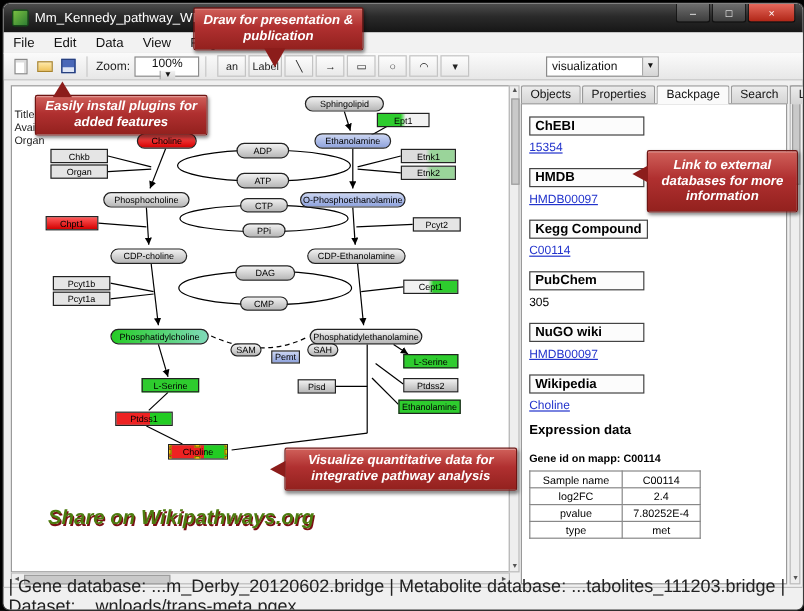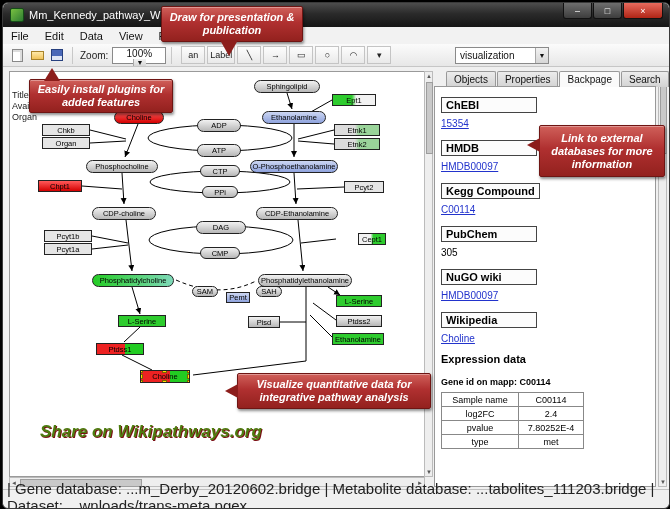--- a/index.html
+++ b/index.html
@@ -50,21 +50,21 @@
               color:#4d7c0f;text-shadow:1px 1px 0 #7a0f14;white-space:nowrap;}
   
   .vscroll{position:absolute;left:421px;top:68px;width:9px;height:406px;background:#eee;border:1px solid #bbb;box-sizing:border-box;}
   .hscroll{position:absolute;left:6px;top:474px;width:416px;height:10px;background:#eee;border:1px solid #bbb;box-sizing:border-box;}
   .p-vscroll{position:absolute;left:655px;top:68px;width:9px;height:416px;background:#eee;border:1px solid #bbb;box-sizing:border-box;}
   .sthumb-v{position:absolute;left:1px;top:10px;width:5px;height:70px;background:#c9c9c9;border:1px solid #9d9d9d;}
   .sthumb-h{position:absolute;left:10px;top:1px;width:120px;height:6px;background:#c9c9c9;border:1px solid #9d9d9d;}
   .sarrow{position:absolute;font-size:6px;color:#555;line-height:8px;}
   
   .panel{position:absolute;left:431px;top:68px;width:222px;height:416px;}
-  .tabs{display:flex;height:16px;font-size:10px;color:#111;padding-left:12px;}
+  .tabs{display:flex;height:16px;font-size:10px;color:#111;}
   .tab{padding:1px 7px;border:1px solid #999;border-bottom:0;background:linear-gradient(#ececec,#d3d3d3);
        margin-right:1px;border-radius:2px 2px 0 0;display:flex;align-items:center;}
   .tab.active{background:#fafafa;position:relative;z-index:2;}
   .panel-body{position:absolute;left:0;top:15px;right:0;bottom:0;background:#fff;border:1px solid #999;
               padding:8px 6px;box-sizing:border-box;overflow:hidden;}
   .section{margin-bottom:9px;}
   .sec-header{display:inline-block;min-width:86px;border:1px solid #444;background:#fcfcfc;
               font-weight:bold;font-size:11px;color:#000;padding:1px 4px;margin-bottom:5px;}
   .sec-value{font-size:10px;color:#000;}
   .sec-value.link{color:#2233cc;text-decoration:underline;cursor:pointer;}
@@ -209,41 +209,41 @@
           <line x1="322" y1="265" x2="300" y2="243"></line>
           <line x1="270" y1="250" x2="296" y2="250"></line>
           <line x1="122" y1="215" x2="130" y2="242" marker-end="url(#arr)"></line>
           <line x1="130" y1="255" x2="114" y2="270"></line>
           <line x1="112" y1="283" x2="142" y2="298"></line>
         </g>
       </svg>
 
       <div id="nodes">
           <div class="pnode f-gray s-round" style="left: 244px; top: 8px; width: 66px; height: 13px;">Sphingolipid</div>
-          <div class="pnode f-green-white s-rect" style="left: 322px; top: 22px; width: 44px; height: 12px;">Ept1</div>
+          <div class="pnode f-green-white s-rect" style="left: 304px; top: 22px; width: 44px; height: 12px;">Ept1</div>
           <div class="pnode f-red s-round" style="left: 104px; top: 39px; width: 50px; height: 13px;">Choline</div>
           <div class="pnode f-blue s-round" style="left: 252px; top: 39px; width: 64px; height: 13px;">Ethanolamine</div>
           <div class="pnode f-gray s-round" style="left: 187px; top: 47px; width: 44px; height: 13px;">ADP</div>
           <div class="pnode f-white s-rect" style="left: 32px; top: 52px; width: 48px; height: 12px;">Chkb</div>
           <div class="pnode f-white s-rect" style="left: 32px; top: 65px; width: 48px; height: 12px;">Organ</div>
           <div class="pnode f-gray-green s-rect" style="left: 324px; top: 52px; width: 46px; height: 12px;">Etnk1</div>
           <div class="pnode f-gray-green s-rect" style="left: 324px; top: 66px; width: 46px; height: 12px;">Etnk2</div>
           <div class="pnode f-gray s-round" style="left: 187px; top: 72px; width: 44px; height: 13px;">ATP</div>
           <div class="pnode f-gray s-round" style="left: 76px; top: 88px; width: 72px; height: 13px;">Phosphocholine</div>
           <div class="pnode f-blue s-round" style="left: 240px; top: 88px; width: 88px; height: 13px;">O-Phosphoethanolamine</div>
           <div class="pnode f-gray s-round" style="left: 190px; top: 93px; width: 40px; height: 12px;">CTP</div>
           <div class="pnode f-red s-rect" style="left: 28px; top: 108px; width: 44px; height: 12px;">Chpt1</div>
           <div class="pnode f-gray s-round" style="left: 192px; top: 114px; width: 36px; height: 12px;">PPi</div>
           <div class="pnode f-white s-rect" style="left: 334px; top: 109px; width: 40px; height: 12px;">Pcyt2</div>
           <div class="pnode f-gray s-round" style="left: 82px; top: 135px; width: 64px; height: 13px;">CDP-choline</div>
           <div class="pnode f-gray s-round" style="left: 186px; top: 149px; width: 50px; height: 13px;">DAG</div>
           <div class="pnode f-gray s-round" style="left: 246px; top: 135px; width: 82px; height: 13px;">CDP-Ethanolamine</div>
           <div class="pnode f-white s-rect" style="left: 34px; top: 158px; width: 48px; height: 12px;">Pcyt1b</div>
           <div class="pnode f-white s-rect" style="left: 34px; top: 171px; width: 48px; height: 12px;">Pcyt1a</div>
-          <div class="pnode f-white-green s-rect" style="left: 326px; top: 161px; width: 28px; height: 12px; margin-left: 22px;">Cept1</div>
+          <div class="pnode f-white-green s-rect" style="left: 326px; top: 161px; width: 46px; height: 12px;">Cept1</div>
           <div class="pnode f-gray s-round" style="left: 190px; top: 175px; width: 40px; height: 12px;">CMP</div>
           <div class="pnode f-green s-round" style="left: 82px; top: 202px; width: 82px; height: 13px;">Phosphatidylcholine</div>
           <div class="pnode f-gray s-round" style="left: 248px; top: 202px; width: 94px; height: 13px;">Phosphatidylethanolamine</div>
           <div class="pnode f-gray s-round" style="left: 182px; top: 214px; width: 26px; height: 11px;">SAM</div>
           <div class="pnode f-blue s-rect" style="left: 216px; top: 220px; width: 24px; height: 11px;">Pemt</div>
           <div class="pnode f-gray s-round" style="left: 246px; top: 214px; width: 26px; height: 11px;">SAH</div>
           <div class="pnode f-gray s-rect" style="left: 238px; top: 244px; width: 32px; height: 12px;">Pisd</div>
           <div class="pnode f-solidgreen s-rect" style="left: 326px; top: 223px; width: 46px; height: 12px;">L-Serine</div>
           <div class="pnode f-gray s-rect" style="left: 326px; top: 243px; width: 46px; height: 12px;">Ptdss2</div>
           <div class="pnode f-solidgreen s-rect" style="left: 322px; top: 261px; width: 52px; height: 12px;">Ethanolamine</div>

